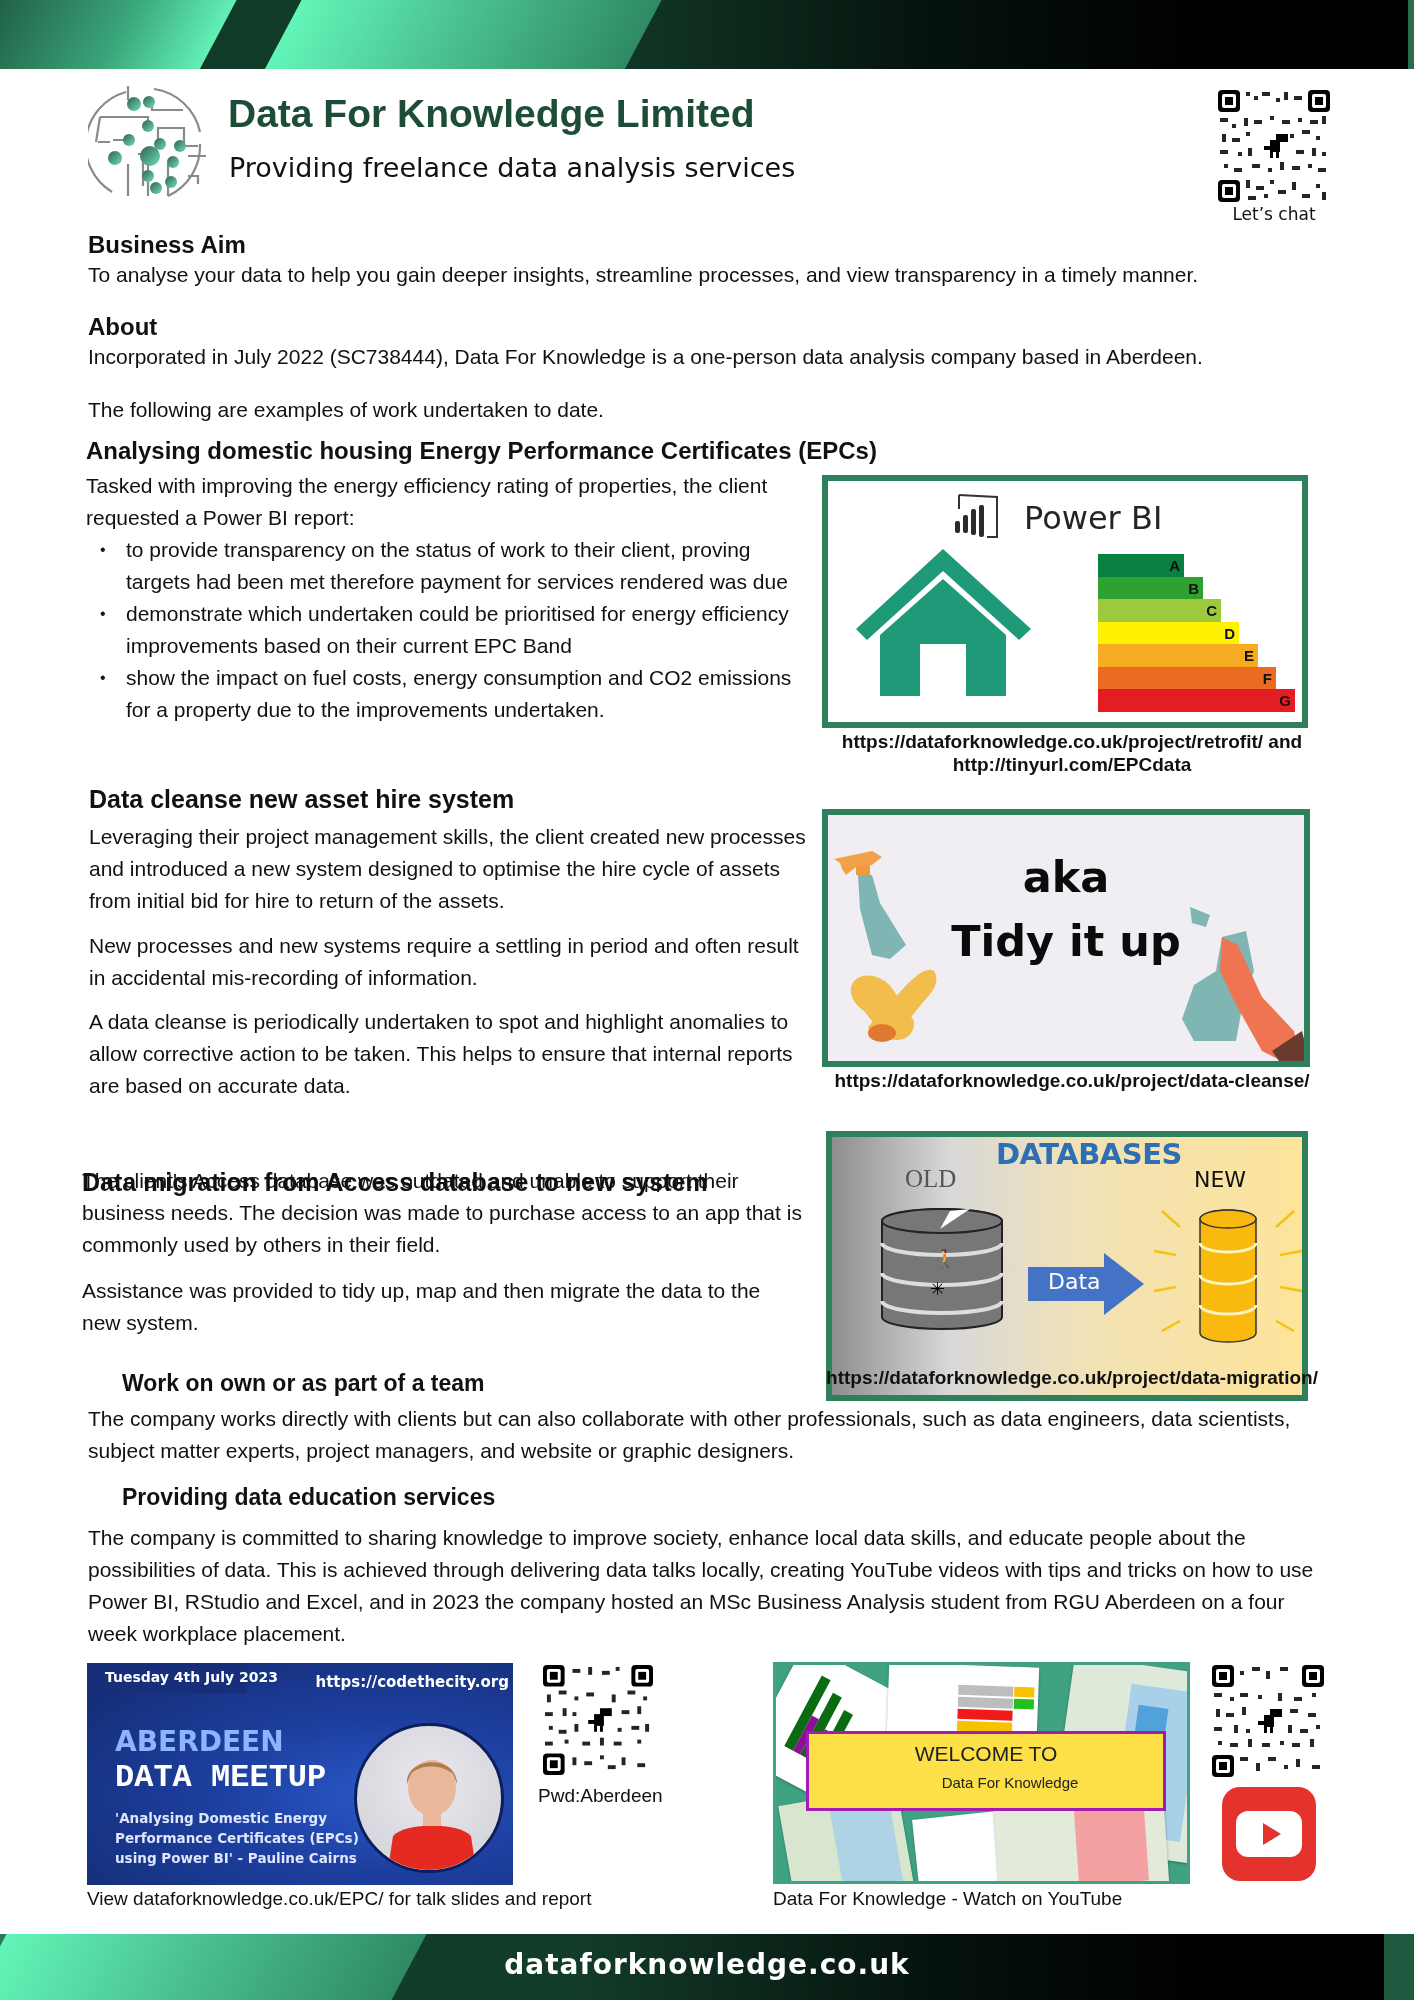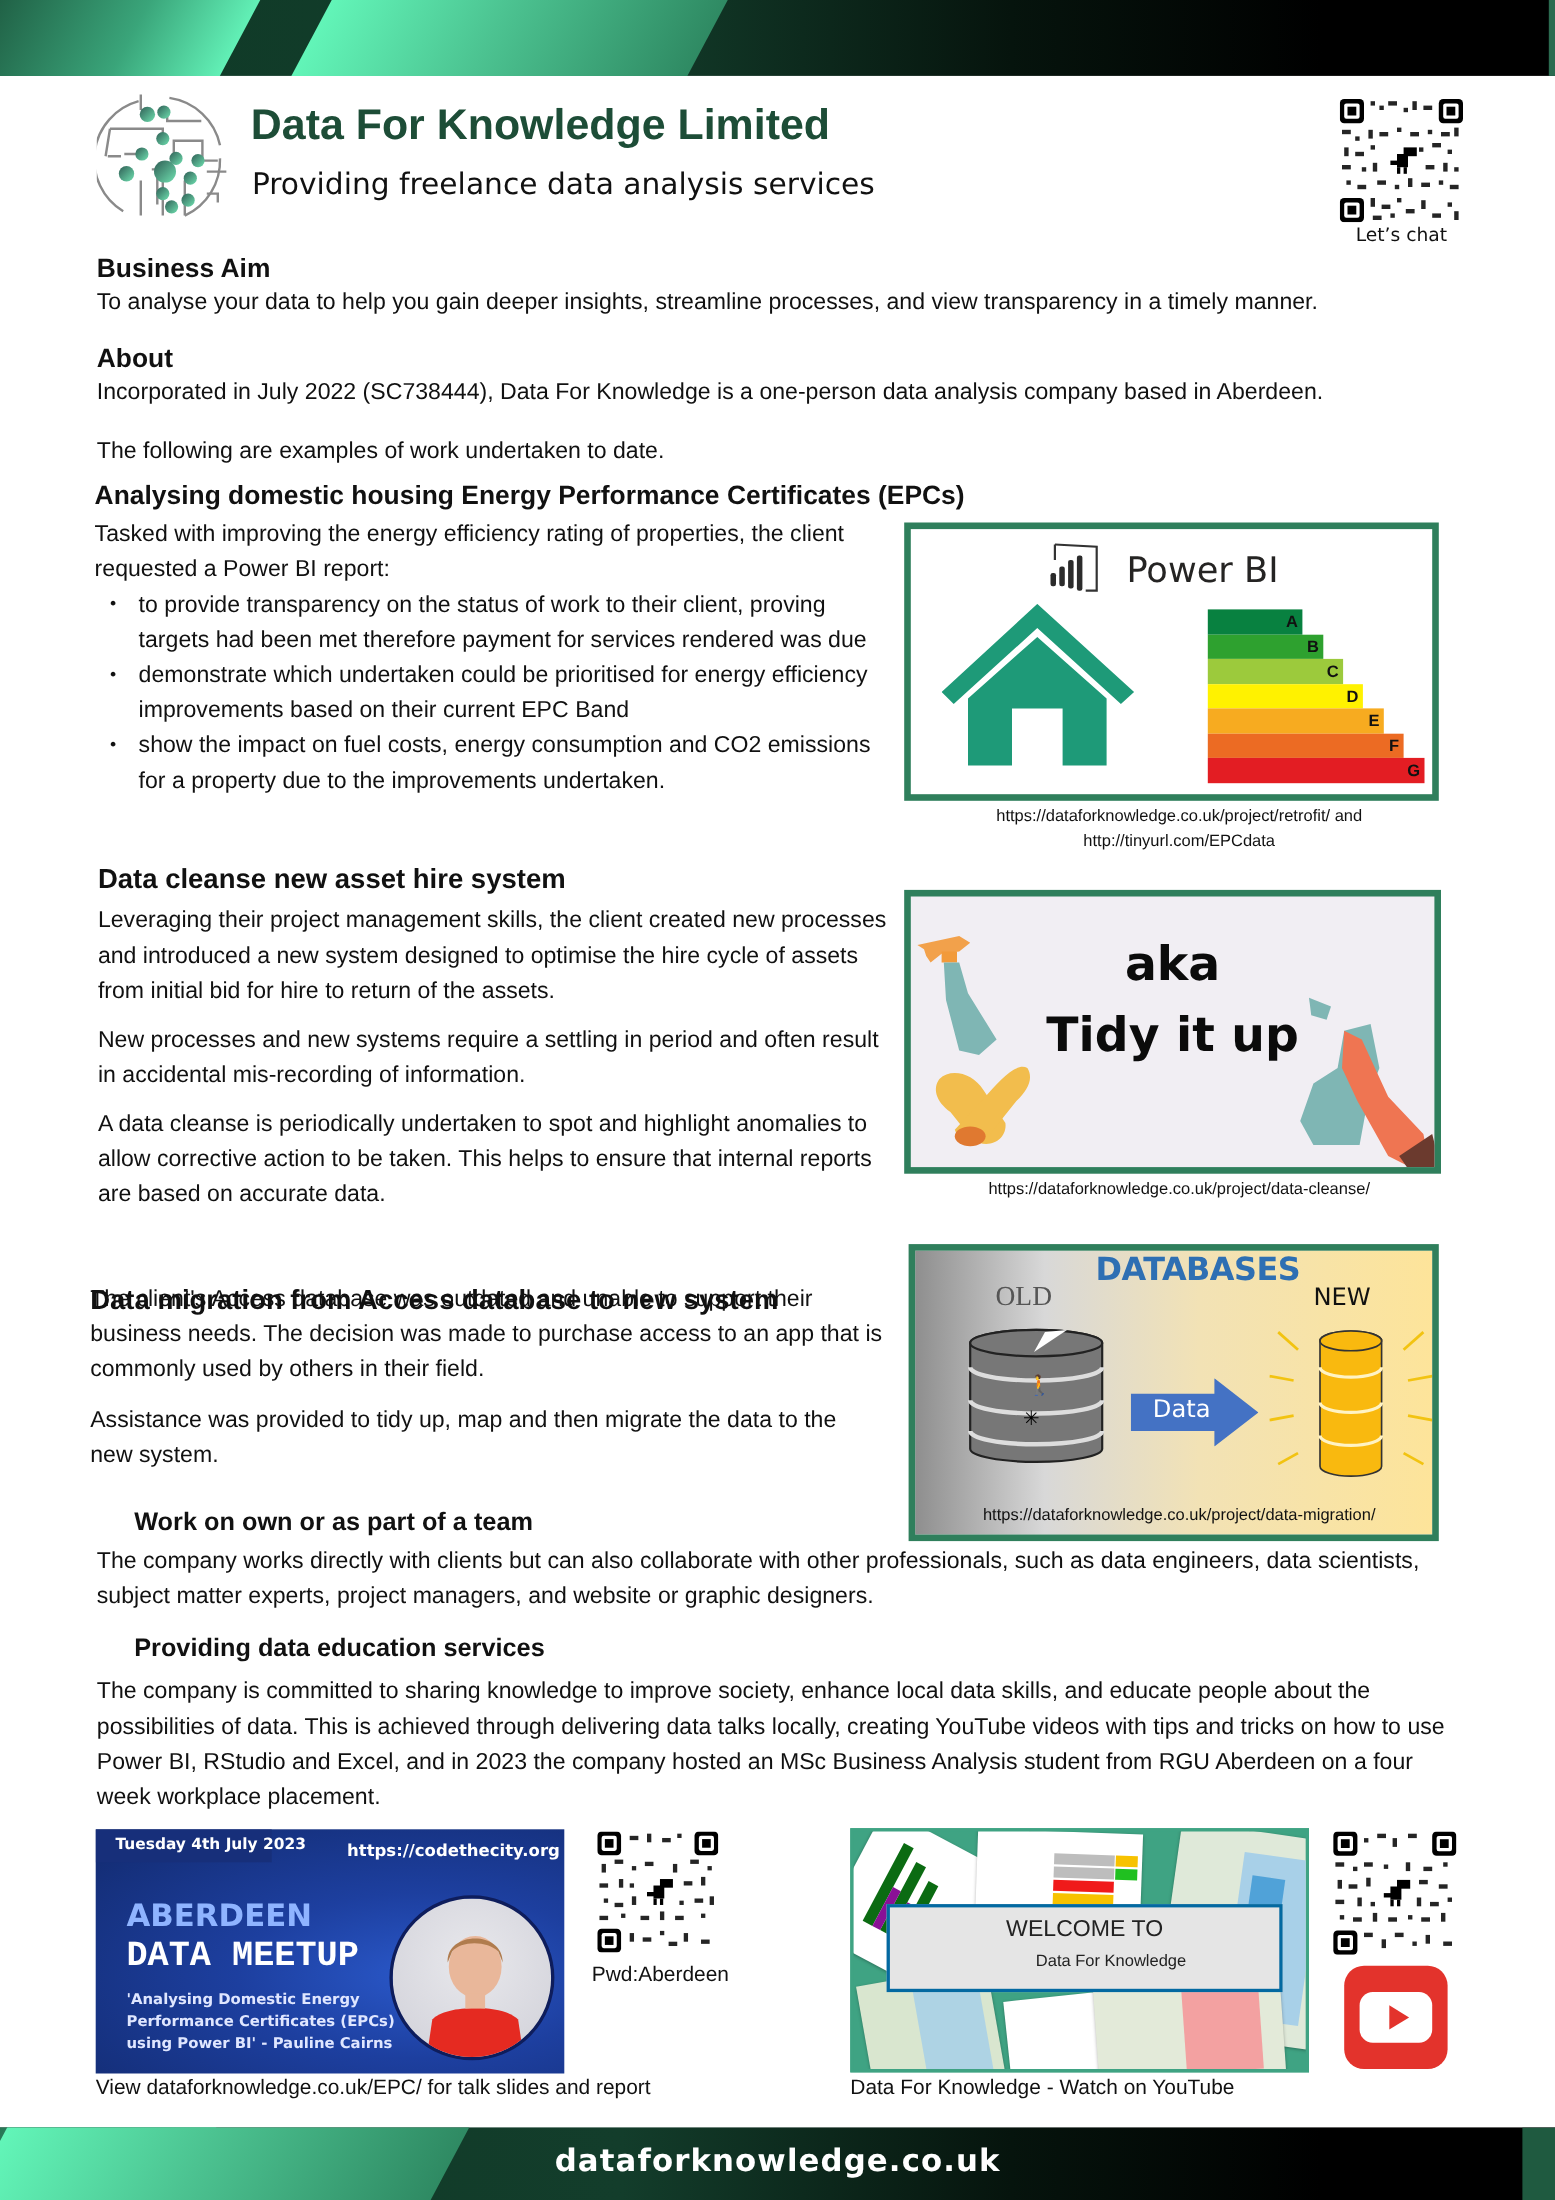--- a/index.html
+++ b/index.html
@@ -27,21 +27,21 @@
   .qr-caption { position: absolute; font-family: "DejaVu Sans", sans-serif; font-size: 17px; color: #111; text-align: center; }
 
   h2.sec { position: absolute; font-size: 24px; font-weight: bold; color: #111; }
   h2.sec.sm { font-size: 23px; margin-left: 34px; }
   p.txt { position: absolute; font-size: 21px; line-height: 32px; color: #111; }
   ul.bul { position: absolute; font-size: 21px; line-height: 32px; list-style: none; }
   ul.bul li { position: relative; padding-left: 40px; }
   ul.bul li::before { content: "•"; position: absolute; left: 14px; top: 0; font-size: 16px; }
 
   .frame { position: absolute; border: 6px solid #2f7f5c; overflow: hidden; }
-  .link { position: absolute; font-size: 15px; color: #111; text-align: center; line-height: 23px; }
+  .link { position: absolute; font-size: 19px; color: #111; text-align: center; line-height: 23px; font-weight: bold; }
 
   
   .epc { left: 822px; top: 475px; width: 486px; height: 253px; background: #fff; }
   .pbi-logo { position: absolute; left: 125px; top: 10px; }
   .pbi-text { position: absolute; left: 196px; top: 18px; font-family: "DejaVu Sans", sans-serif; font-size: 32px; color: #252423; }
   .house { position: absolute; left: 28px; top: 68px; }
   .bands { position: absolute; left: 270px; top: 73px; }
   .band { height: 22.5px; position: relative; font-weight: bold; font-size: 15px; color: #111; }
   .band span { position: absolute; right: 4px; top: 3px; }
 
@@ -67,21 +67,21 @@
   .meetup .l1 { position: absolute; left: 28px; top: 62px; color: #8fb4ff; font-family: "DejaVu Sans", sans-serif; font-weight: bold; font-size: 28px; }
   .meetup .l2 { position: absolute; left: 28px; top: 96px; color: #fff; font-family: Liberation Mono, monospace; font-weight: bold; font-size: 32px; }
   .meetup .desc { position: absolute; left: 28px; top: 145px; color: #dfe6ff; font-family: "DejaVu Sans", sans-serif; font-weight: bold; font-size: 13.5px; line-height: 20px; }
   .meetup .photo { position: absolute; left: 267px; top: 60px; width: 150px; height: 150px; border-radius: 50%;
     border: 3px solid #0e1d5c; background: radial-gradient(circle at 50% 40%, #e8e8ec 0%, #d7d7de 70%); overflow: hidden; }
   .caption { position: absolute; font-size: 19px; color: #111; }
 
   
   .yt { position: absolute; left: 773px; top: 1662px; width: 417px; height: 222px; background: #3fa383; overflow: hidden; border: 3px solid #3fa383; }
   .yt .card { position: absolute; background: #fff; box-shadow: 0 1px 3px rgba(0,0,0,.3); }
-  .yt .welcome { position: absolute; left: 30px; top: 66px; width: 360px; height: 80px; background: #e5e5e5; border: 3px solid #0369a1; }
+  .yt .welcome { position: absolute; left: 30px; top: 66px; width: 360px; height: 80px; background: #fde047; border: 3px solid #a21caf; }
   .yt .w1 { position: absolute; left: 0; width: 100%; top: 8px; text-align: center; font-size: 21px; color: #222; }
   .yt .w2 { position: absolute; left: 0; width: 100%; top: 40px; text-align: center; font-size: 15px; color: #222; padding-left: 48px; }
   .ytlogo { position: absolute; left: 1222px; top: 1787px; width: 94px; height: 94px; border-radius: 18px; background: #e3332c; }
   .ytlogo .inner { position: absolute; left: 14px; top: 24px; width: 66px; height: 46px; border-radius: 12px; background: #fff; }
   .ytlogo .tri { position: absolute; left: 27px; top: 12px; width: 0; height: 0; border-left: 18px solid #e3332c; border-top: 11px solid transparent; border-bottom: 11px solid transparent; }
 </style>
 </head>
 <body>
 
 <div class="banner banner-top">

